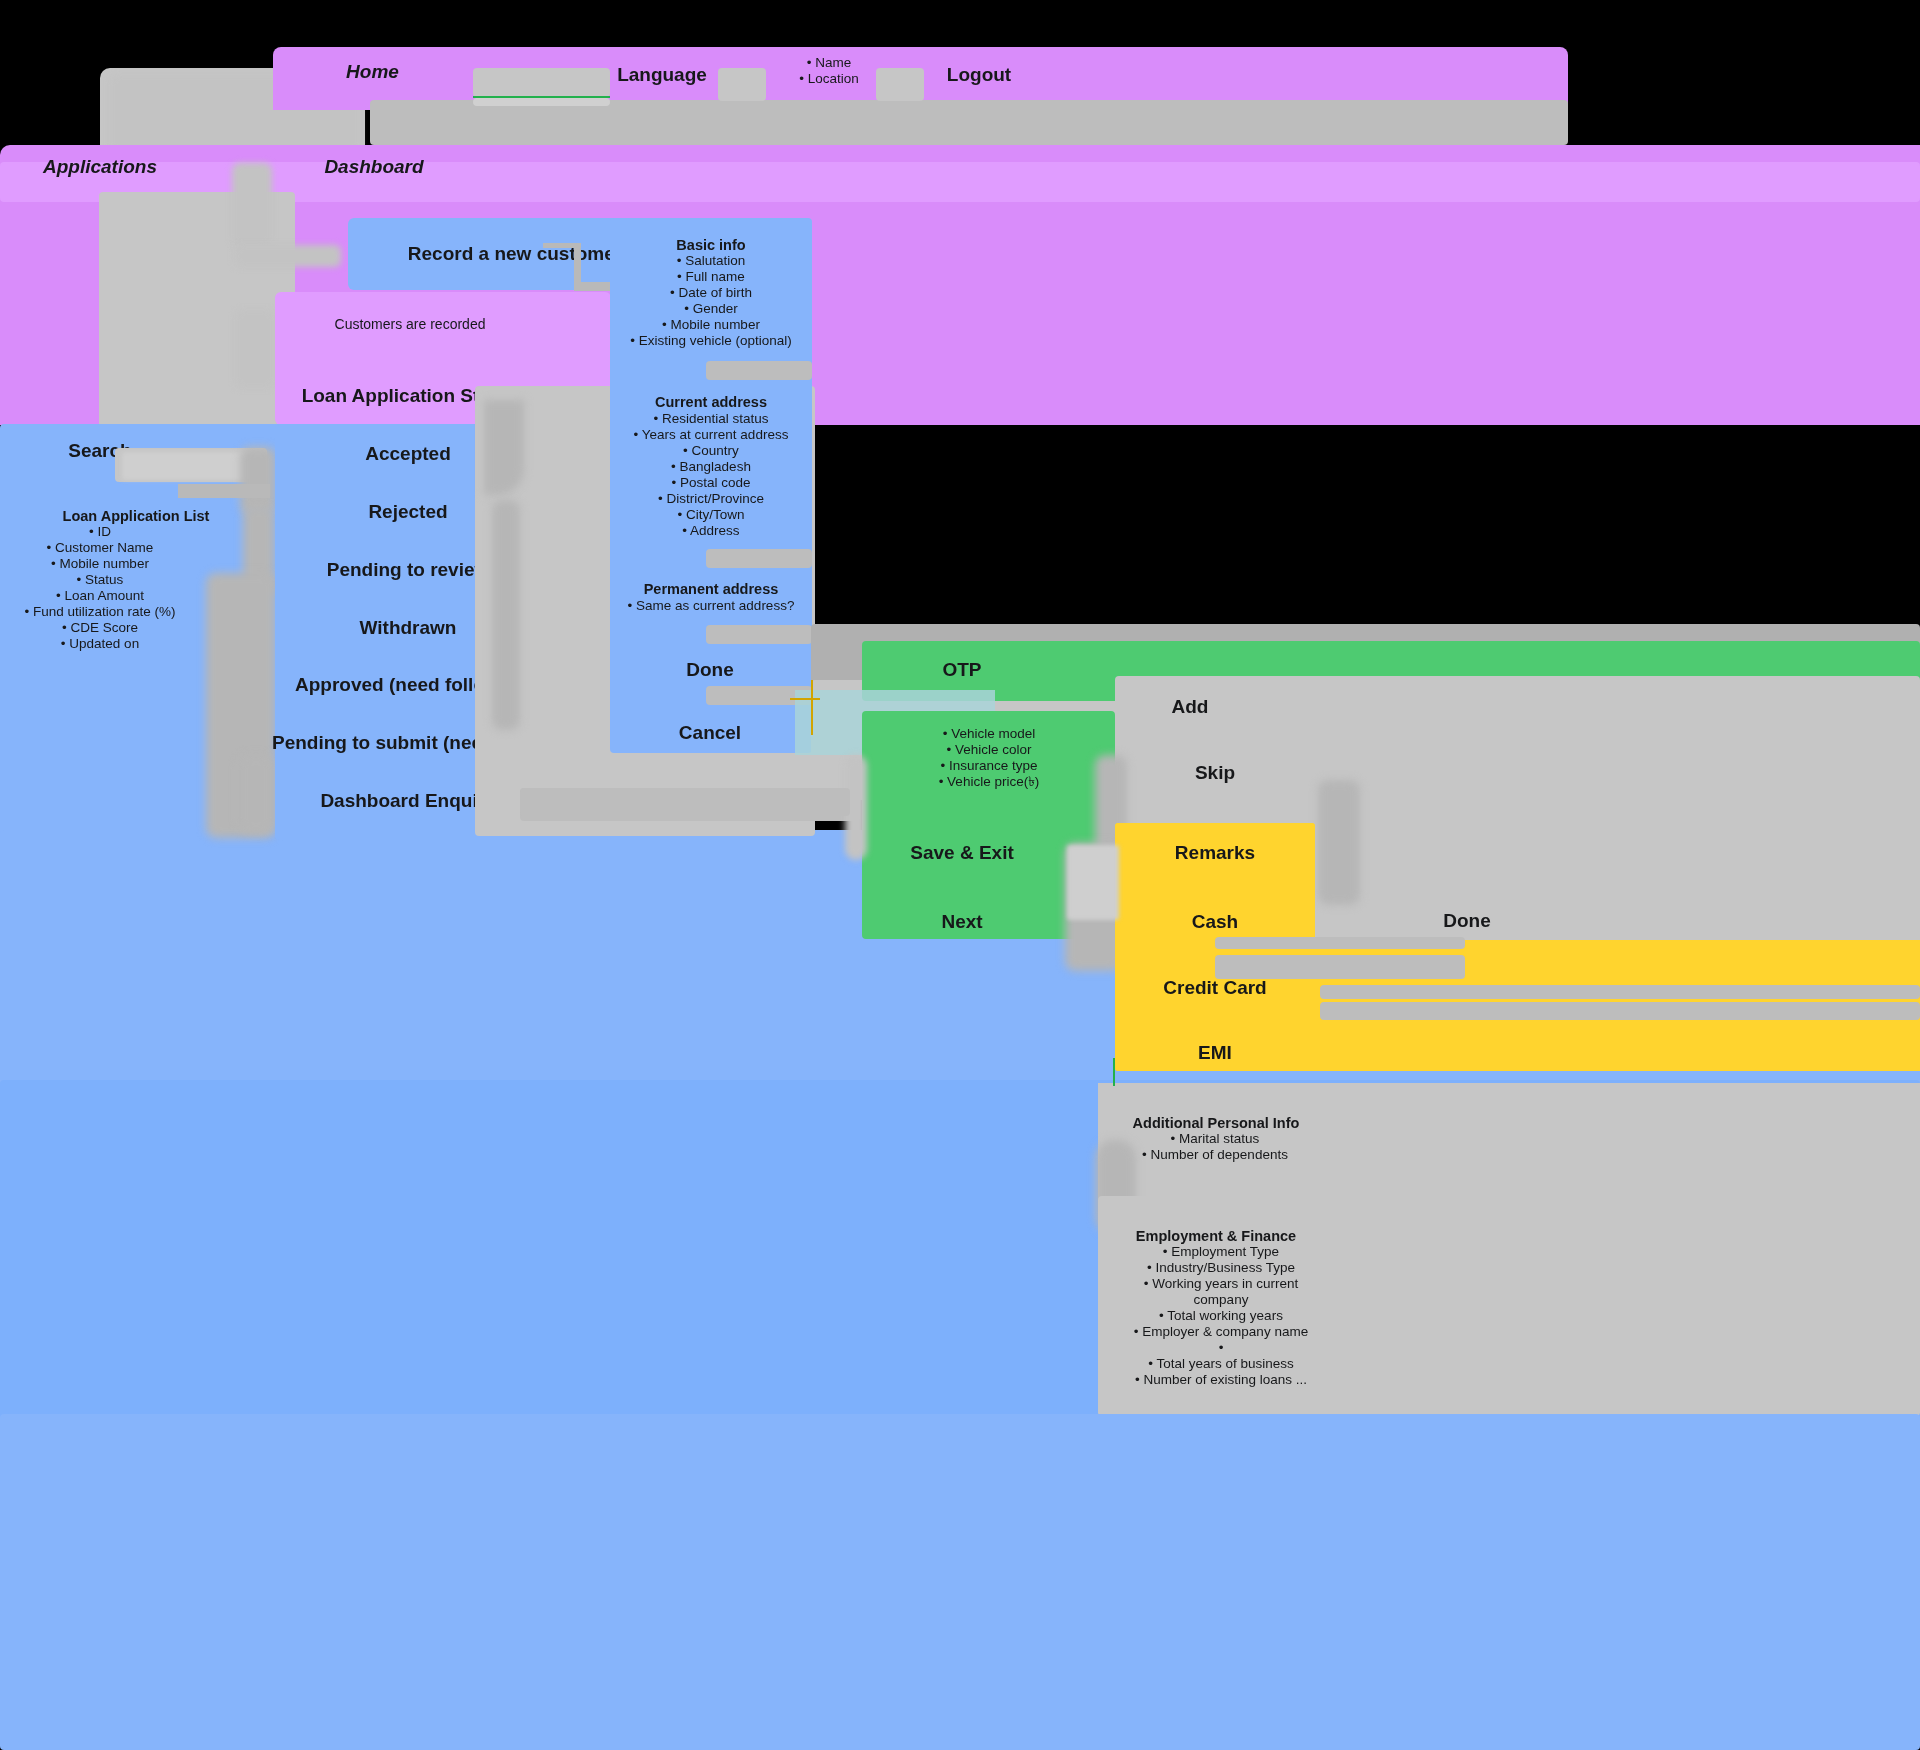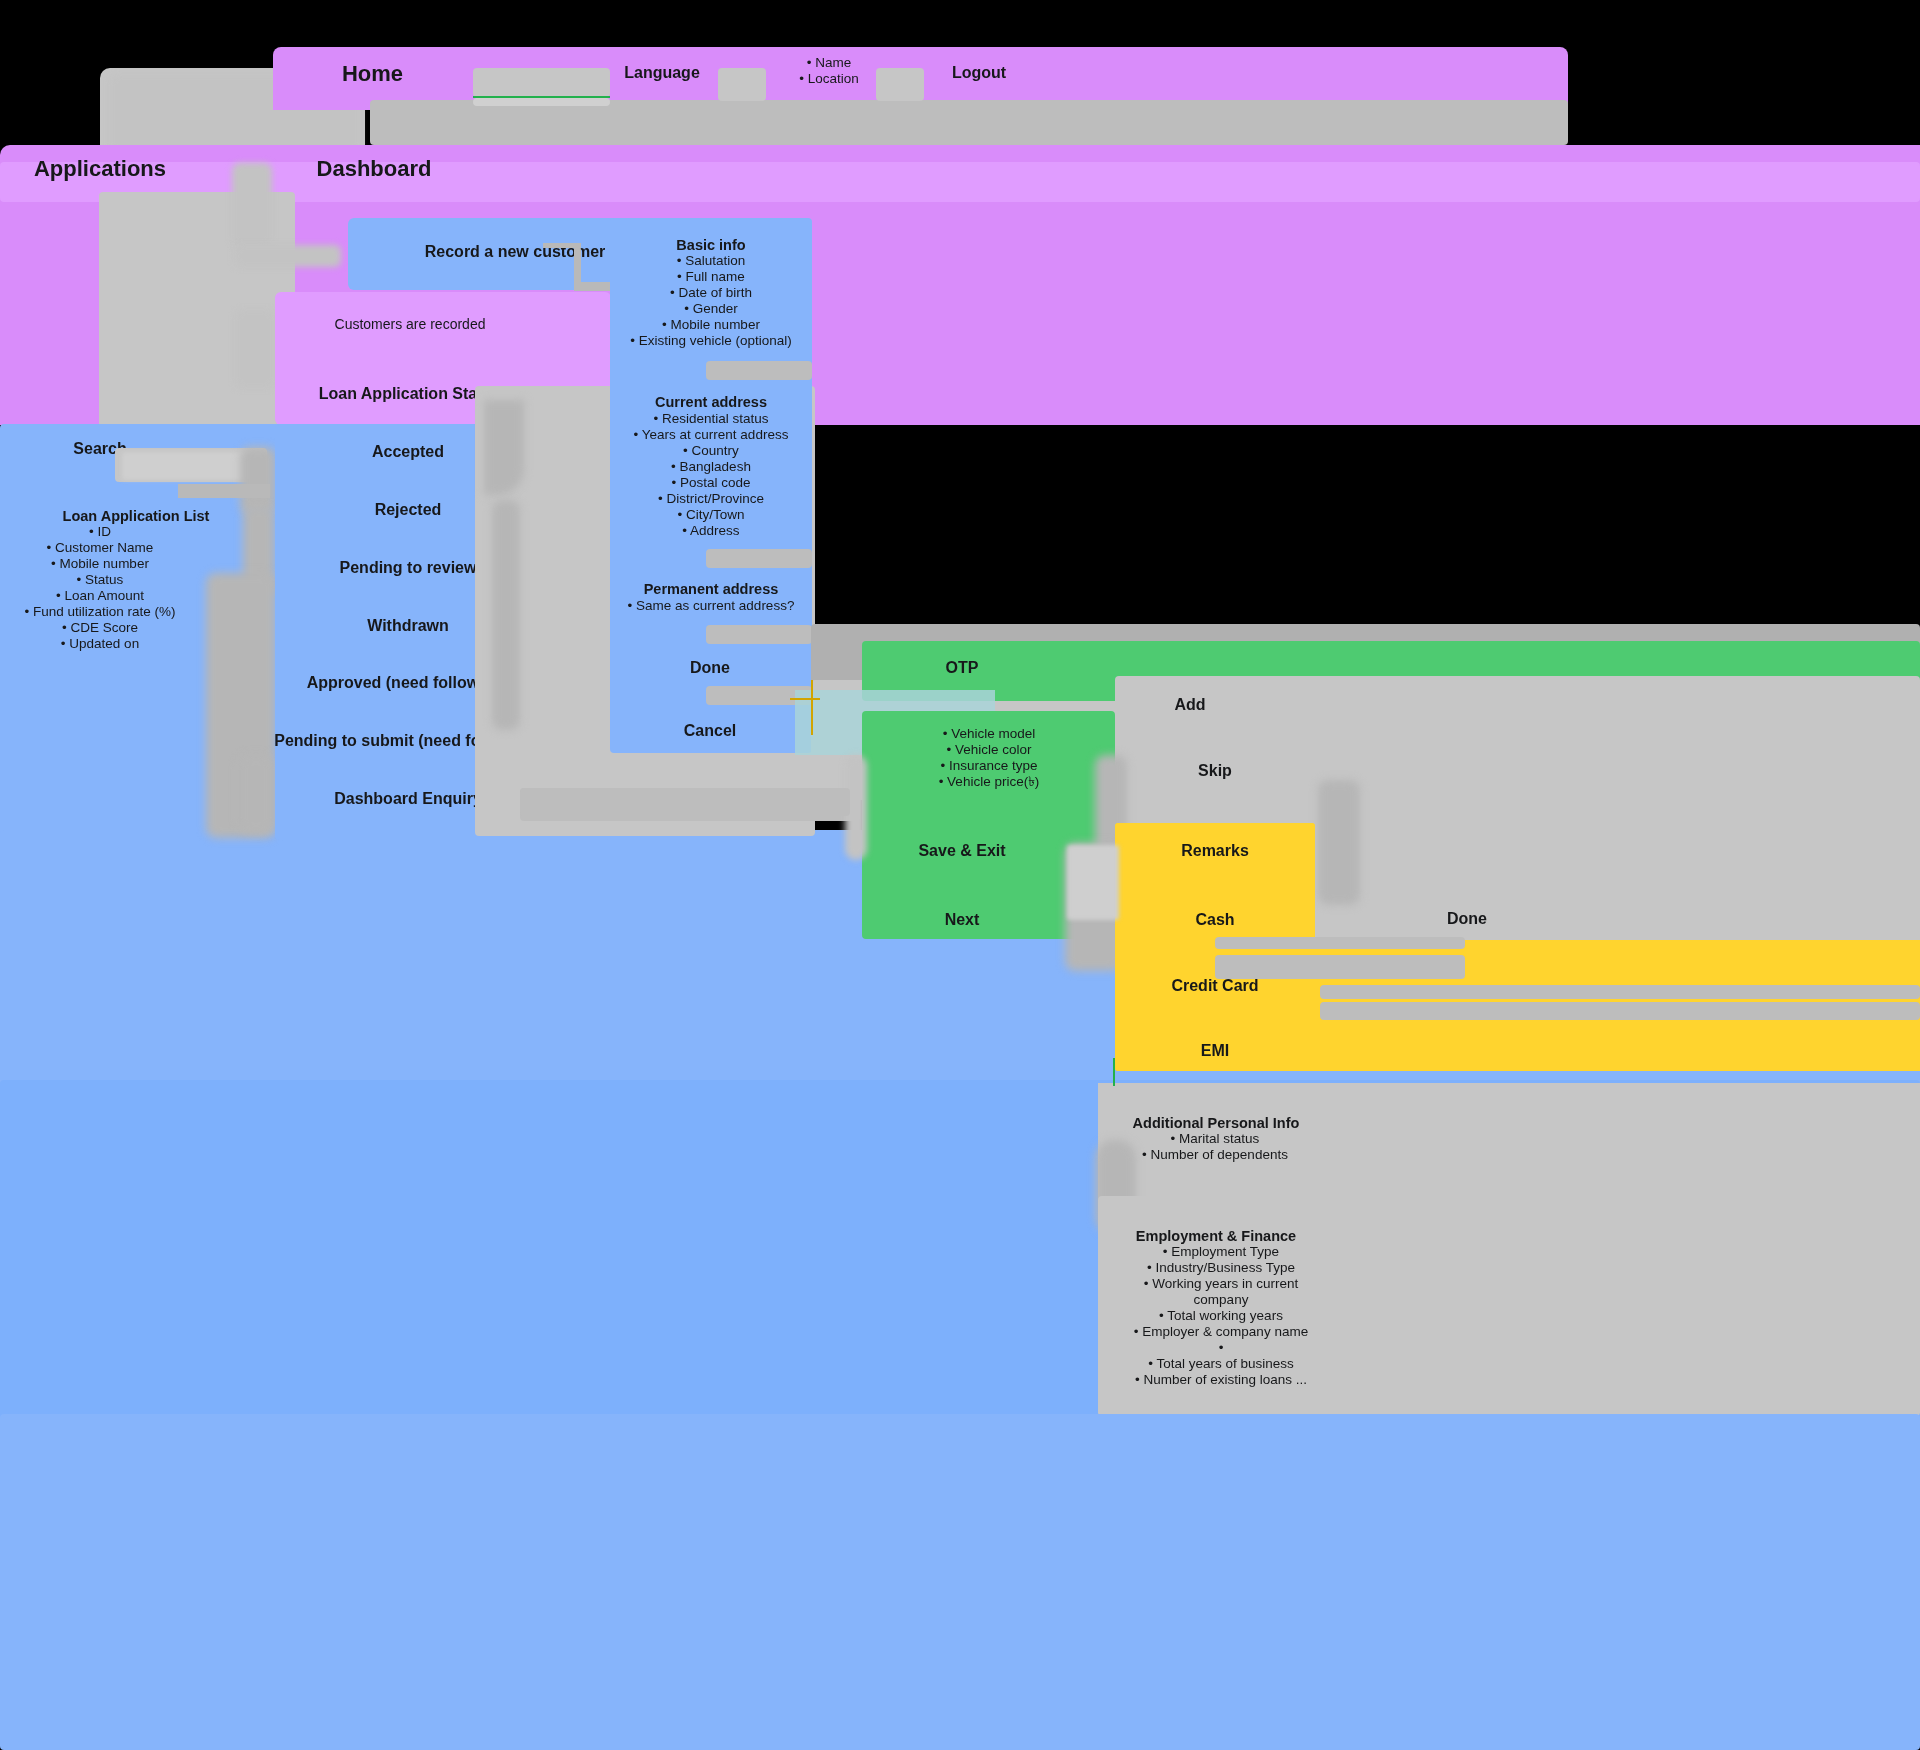--- a/index.html
+++ b/index.html
@@ -32,22 +32,22 @@
   .blk     { background: #000000; }
 
   .lbl {
     position: absolute;
     color: #17181a;
     text-align: center;
     line-height: 1.28;
     white-space: nowrap;
   }
 
-  .t20 { font-size: 22px; font-weight: bold; }
-  .t15 { font-size: 16px; font-weight: bold; }
+  .t20 { font-size: 19px; font-weight: bold; font-style: italic; }
+  .t15 { font-size: 19px; font-weight: bold; }
   .t14 { font-size: 14px; }
   .t13 { font-size: 13.5px; }
 
   ul.blist {
     position: absolute;
     list-style: none;
     text-align: center;
     color: #17181a;
     font-size: 13.5px;
     line-height: 1.185;

